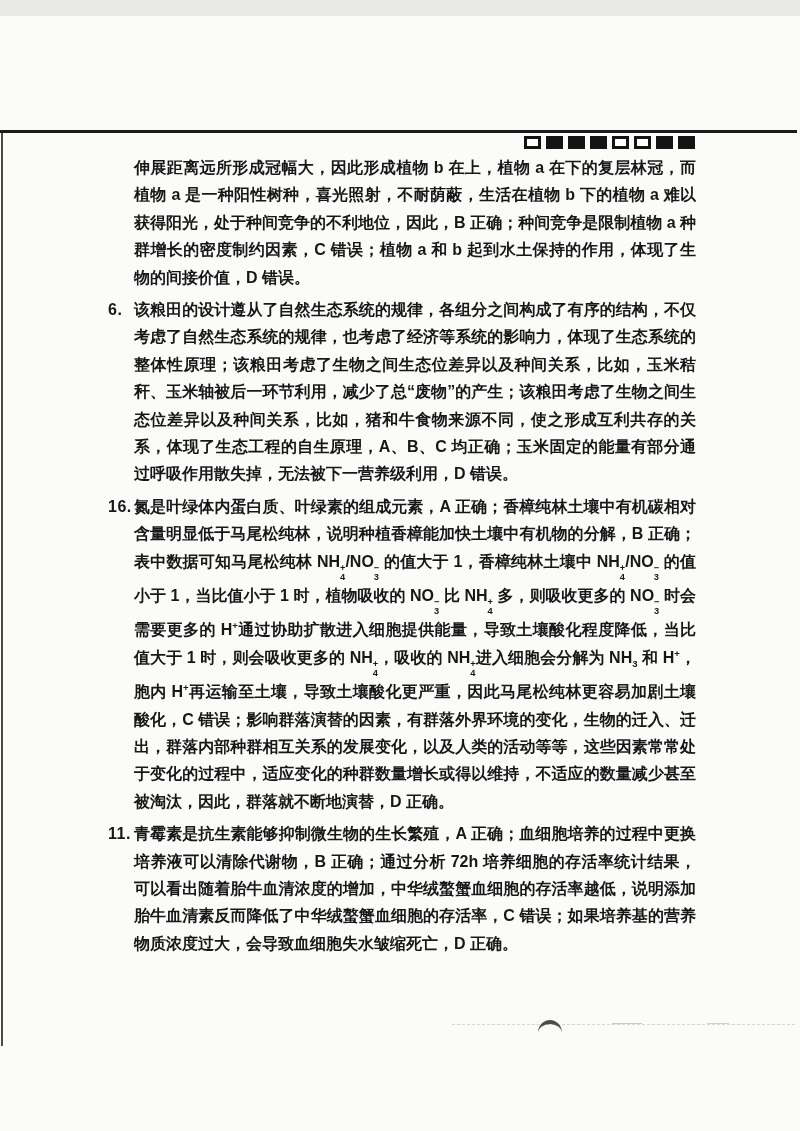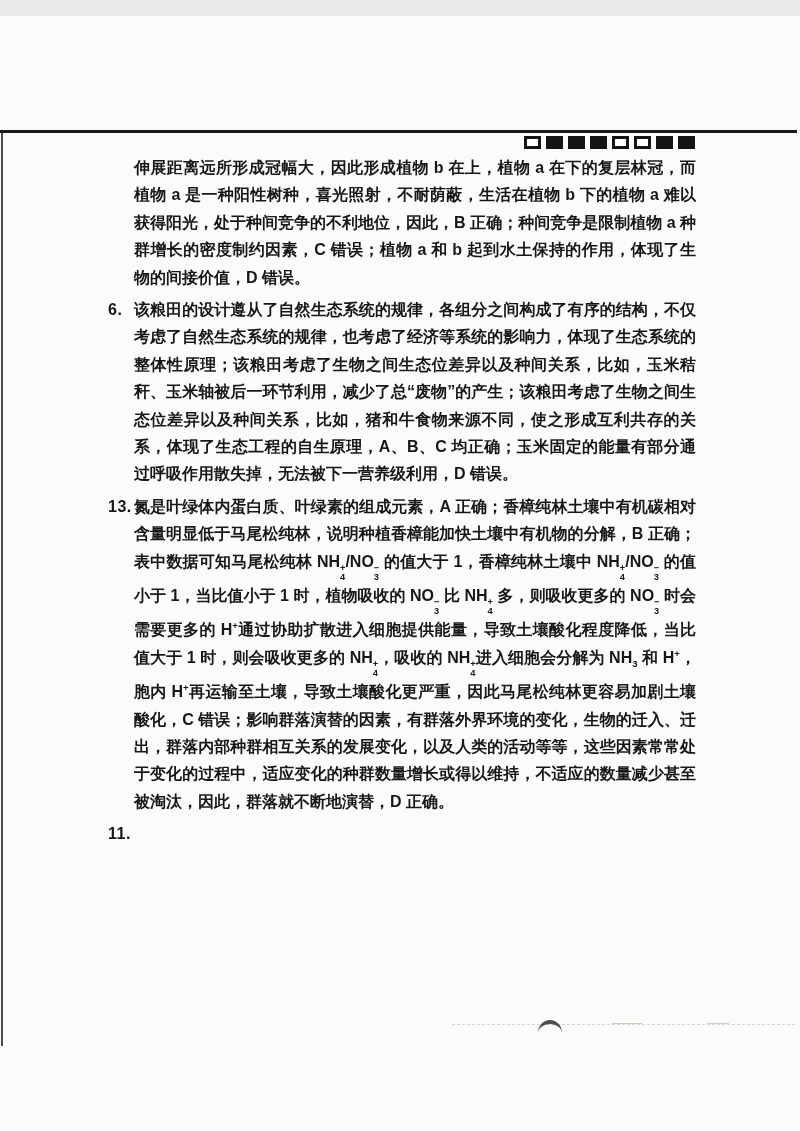--- a/index.html
+++ b/index.html
@@ -64,21 +64,21 @@
     </div>
 
   <main class="content">
     <div class="para">
       <span class="num"></span><span class="body">伸展距离远所形成冠幅大，因此形成植物 b 在上，植物 a 在下的复层林冠，而植物 a 是一种阳性树种，喜光照射，不耐荫蔽，生活在植物 b 下的植物 a 难以获得阳光，处于种间竞争的不利地位，因此，B 正确；种间竞争是限制植物 a 种群增长的密度制约因素，C 错误；植物 a 和 b 起到水土保持的作用，体现了生物的间接价值，D 错误。</span>
     </div>
     <div class="para">
       <span class="num">6.</span><span class="body">该粮田的设计遵从了自然生态系统的规律，各组分之间构成了有序的结构，不仅考虑了自然生态系统的规律，也考虑了经济等系统的影响力，体现了生态系统的整体性原理；该粮田考虑了生物之间生态位差异以及种间关系，比如，玉米秸秆、玉米轴被后一环节利用，减少了总“废物”的产生；该粮田考虑了生物之间生态位差异以及种间关系，比如，猪和牛食物来源不同，使之形成互利共存的关系，体现了生态工程的自生原理，A、B、C 均正确；玉米固定的能量有部分通过呼吸作用散失掉，无法被下一营养级利用，D 错误。</span>
     </div>
     <div class="para">
-      <span class="num">13.</span><span class="body">氮是叶绿体内蛋白质、叶绿素的组成元素，A 正确；香樟纯林土壤中有机碳相对含量明显低于马尾松纯林，说明种植香樟能加快土壤中有机物的分解，B 正确；表中数据可知马尾松纯林 <span class="chem">NH<span class="stack">
+      <span class="num">16.</span><span class="body">氮是叶绿体内蛋白质、叶绿素的组成元素，A 正确；香樟纯林土壤中有机碳相对含量明显低于马尾松纯林，说明种植香樟能加快土壤中有机物的分解，B 正确；表中数据可知马尾松纯林 <span class="chem">NH<span class="stack">
               <span class="sp">+</span>
               <span class="sb">4</span>
             </span></span>/<span class="chem">NO<span class="stack">
               <span class="sp">−</span>
               <span class="sb">3</span>
             </span></span> 的值大于 1，香樟纯林土壤中 <span class="chem">NH<span class="stack">
               <span class="sp">+</span>
               <span class="sb">4</span>
             </span></span>/<span class="chem">NO<span class="stack">
               <span class="sp">−</span>
@@ -94,21 +94,21 @@
               <span class="sb">3</span>
             </span></span> 时会需要更多的 <span class="chem">H<sup>+</sup></span>通过协助扩散进入细胞提供能量，导致土壤酸化程度降低，当比值大于 1 时，则会吸收更多的 <span class="chem">NH<span class="stack">
               <span class="sp">+</span>
               <span class="sb">4</span>
             </span></span>，吸收的 <span class="chem">NH<span class="stack">
               <span class="sp">+</span>
               <span class="sb">4</span>
             </span></span>进入细胞会分解为 <span class="chem">NH<sub>3</sub></span> 和 <span class="chem">H<sup>+</sup></span>，胞内 <span class="chem">H<sup>+</sup></span>再运输至土壤，导致土壤酸化更严重，因此马尾松纯林更容易加剧土壤酸化，C 错误；影响群落演替的因素，有群落外界环境的变化，生物的迁入、迁出，群落内部种群相互关系的发展变化，以及人类的活动等等，这些因素常常处于变化的过程中，适应变化的种群数量增长或得以维持，不适应的数量减少甚至被淘汰，因此，群落就不断地演替，D 正确。</span>
     </div>
     <div class="para">
-      <span class="num">11.</span>
+      <span class="num">11.</span><span class="body">青霉素是抗生素能够抑制微生物的生长繁殖，A 正确；血细胞培养的过程中更换培养液可以清除代谢物，B 正确；通过分析 72h 培养细胞的存活率统计结果，可以看出随着胎牛血清浓度的增加，中华绒螯蟹血细胞的存活率越低，说明添加胎牛血清素反而降低了中华绒螯蟹血细胞的存活率，C 错误；如果培养基的营养物质浓度过大，会导致血细胞失水皱缩死亡，D 正确。</span>
     </div>
   </main>
 
   <div class="scan-artifact">
     <span class="artifact-dashes"></span>
     <span class="artifact-dash2"></span>
     <span class="artifact-dash3"></span>
     <span class="artifact-arc"></span>
   </div>
 </div>

